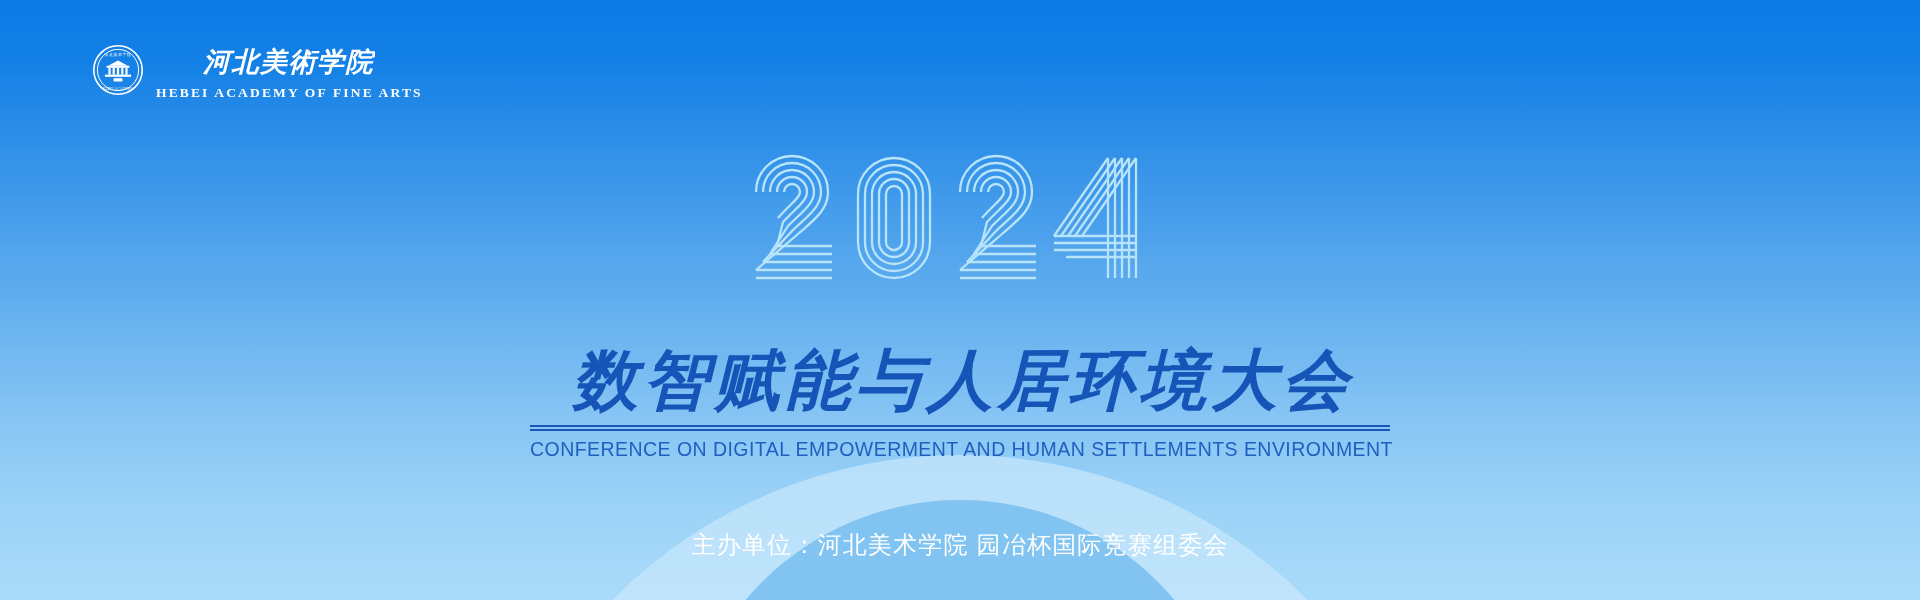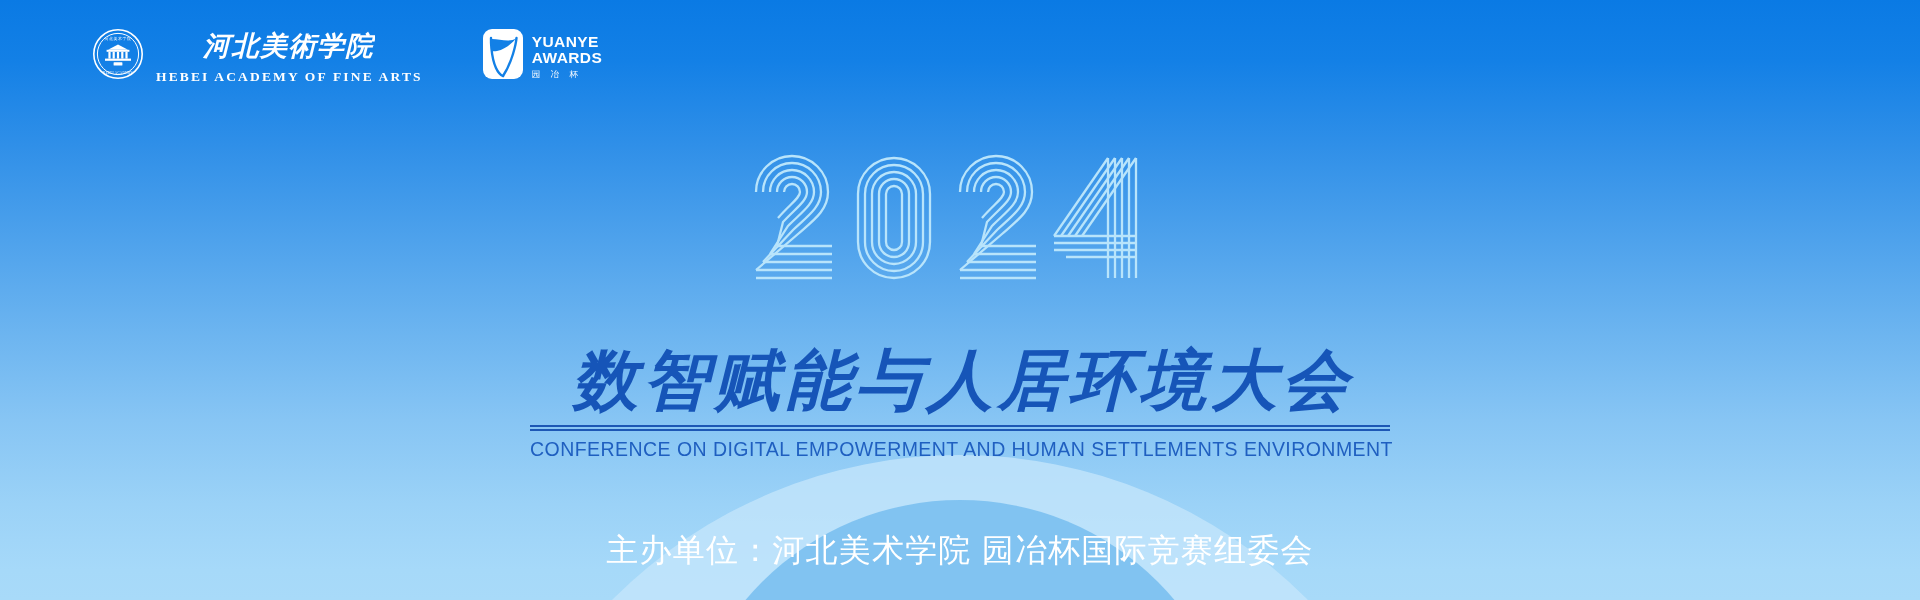--- a/index.html
+++ b/index.html
@@ -49,24 +49,24 @@
     transform: translateX(-50%);
     top: 500px;
     background: #7cc0f0;
     opacity: .92;
   }
 
   
   .logo-row {
     position: absolute;
     left: 92px;
-    top: 28px;
+    top: 44px;
     display: flex;
     align-items: center;
-    gap: 60px;
+    gap: 47px;
   }
   .logo-hebei {
     display: flex;
     align-items: center;
     gap: 12px;
   }
   .hebei-seal { flex: 0 0 auto; }
   .hebei-text {
     display: flex;
     flex-direction: column;
@@ -165,21 +165,21 @@
   }
 
   
   .organizer {
     position: absolute;
     top: 531px;
     left: 50%;
     transform: translateX(-50%);
     color: #ffffff;
     font-family: "Liberation Sans", "DejaVu Sans", sans-serif;
-    font-size: 32px;
+    font-size: 24px;
     letter-spacing: 1.2px;
     white-space: nowrap;
     line-height: 1.2;
     margin: 0;
   }
 </style>
 </head>
 <body>
 
 <div id="banner">
@@ -214,35 +214,20 @@
           <svg width="172" height="36" viewBox="0 0 172 36" aria-hidden="true">
             <g fill="#ffffff" font-family="Liberation Serif, DejaVu Serif, serif" font-size="27" font-style="italic" font-weight="700">
               <text x="0" y="27" letter-spacing="1.5">河北美術学院</text>
             </g>
           </svg>
         </span>
         <span class="hebei-en">HEBEI ACADEMY OF FINE ARTS</span>
       </span>
     </div>
 
-    <div class="logo-yuanye">
-      <span class="yuanye-mark">
-        <svg width="40" height="50" viewBox="0 0 40 50" aria-hidden="true">
-          <rect x="0" y="0" width="40" height="50" rx="9" fill="#ffffff"></rect>
-          <path d="M8 9 C8 9 7.5 27 13 39 C16 45.5 20 47 20 47" fill="none" stroke="#1380e6" stroke-width="2.4" stroke-linecap="round"></path>
-          <path d="M20 47 C20 47 26 38 30 25 C33 15 33.5 9 33.5 9" fill="none" stroke="#1380e6" stroke-width="2.4" stroke-linecap="round"></path>
-          <path d="M9 10 C17 10 27 14 33.5 9 C33.5 9 26 19 14 22 C11 22.8 9 22 9 22 Z" fill="#1380e6"></path>
-        </svg>
-      </span>
-      <span class="yuanye-text">
-        <span class="yuanye-en-1">YUANYE</span>
-        <span class="yuanye-en-2">AWARDS</span>
-        <span class="yuanye-cn">园 冶 杯</span>
-      </span>
-    </div>
 
   </div>
 
   <div class="year-wrap">
     <svg viewBox="0 0 420 155" aria-hidden="true">
       <title>2024</title>
       <defs>
 
         <g id="digit2">
           <g fill="none" stroke="#b8e4fb" stroke-width="2.3">

